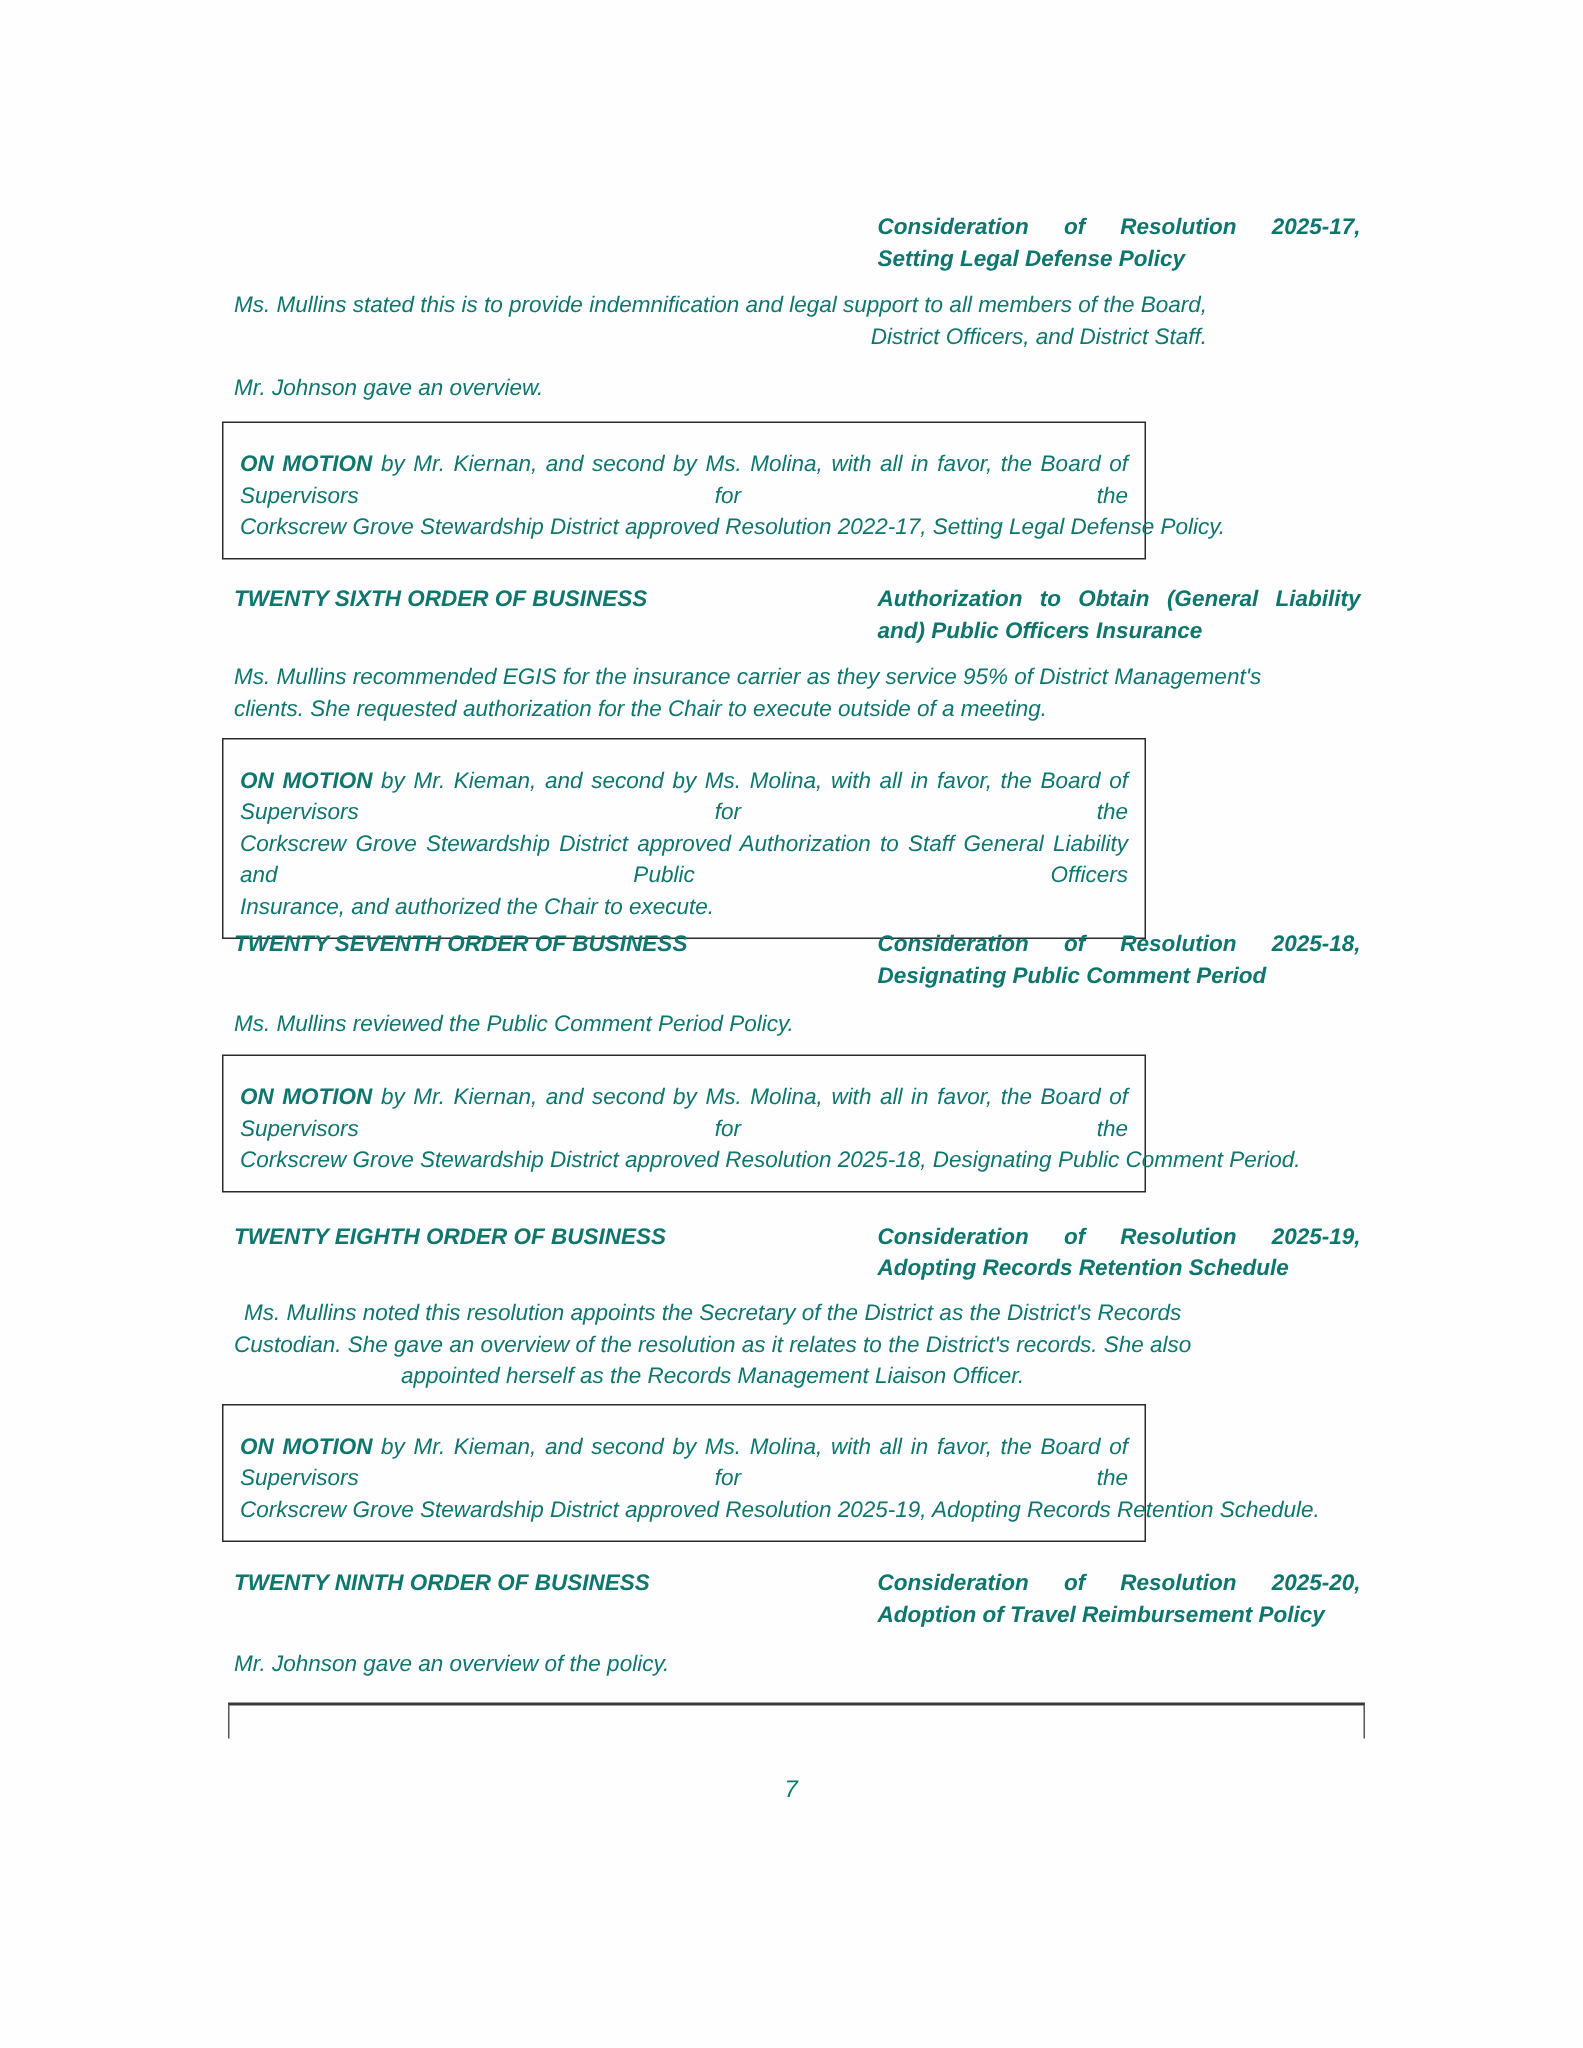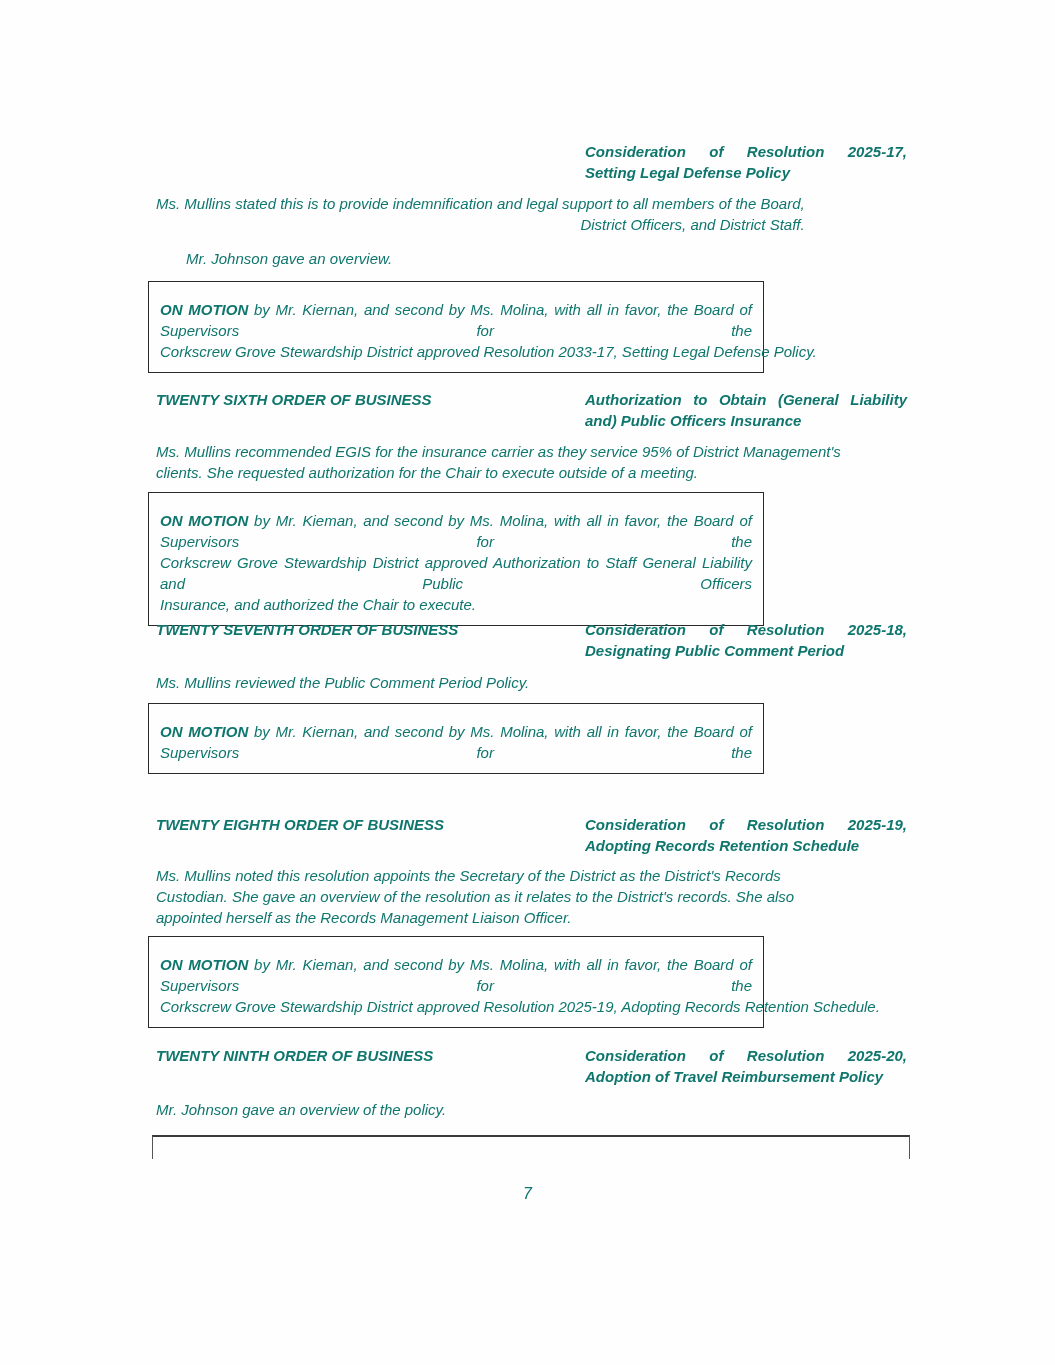--- a/index.html
+++ b/index.html
@@ -64,29 +64,29 @@
 
   <div class="abs rtitle" style="left:585px; top:141px;">
     <div class="jline">Consideration of Resolution 2025-17,</div>
     <div class="line">Setting Legal Defense Policy</div>
   </div>
 
   <div class="abs" style="left:156px; top:193px;text-align:right;">
     <div class="line">Ms. Mullins stated this is to provide indemnification and legal support to all members of the Board,</div>
     <div class="line">District Officers, and District Staff.</div>
   </div>
-  <div class="abs" style="left:156px; top:248px;margin-left:30px;">
+  <div class="abs" style="left:156px; top:248px;">
     <div class="line">Mr. Johnson gave an overview.</div>
   </div>
 
   <div class="abs motion-box" style="left:148px; top:281px;">
     <div class="jline">
       <span class="bold">ON MOTION</span><span> by Mr. Kiernan, and second by Ms. Molina, with all in favor, the Board of Supervisors for the</span>
     </div>
-    <div class="line">Corkscrew Grove Stewardship District approved Resolution 2033-17, Setting Legal Defense Policy.</div>
+    <div class="line">Corkscrew Grove Stewardship District approved Resolution 2022-17, Setting Legal Defense Policy.</div>
   </div>
 
   <div class="abs" style="left:148px; top:389px; width:760px;">
     <div class="abs order-heading" style="left:8px; top:0;">TWENTY SIXTH ORDER OF BUSINESS</div>
     <div class="abs rtitle" style="left:437px; top:0;">
       <div class="jline">Authorization to Obtain (General Liability</div>
       <div class="line">and) Public Officers Insurance</div>
     </div>
   </div>
   <div class="abs" style="left:156px; top:441px;">
@@ -108,30 +108,31 @@
       <div class="line">Designating Public Comment Period</div>
     </div>
   </div>
   <div class="abs" style="left:156px; top:672px;">
     <div class="line">Ms. Mullins reviewed the Public Comment Period Policy.</div>
   </div>
   <div class="abs motion-box" style="left:148px; top:703px;">
     <div class="jline">
       <span class="bold">ON MOTION</span><span> by Mr. Kiernan, and second by Ms. Molina, with all in favor, the Board of Supervisors for the</span>
     </div>
+    <div class="line">Corkscrew Grove Stewardship District approved Resolution 2025-18, Designating Public Comment Period.</div>
   </div>
 
   <div class="abs" style="left:148px; top:814px; width:760px;">
     <div class="abs order-heading" style="left:8px; top:0;">TWENTY EIGHTH ORDER OF BUSINESS</div>
     <div class="abs rtitle" style="left:437px; top:0;">
       <div class="jline">Consideration of Resolution 2025-19,</div>
       <div class="line">Adopting Records Retention Schedule</div>
     </div>
   </div>
-  <div class="abs" style="left:156px; top:865px;">
+  <div class="abs" style="left:156px; top:865px;text-align:center;">
     <div class="line">Ms. Mullins noted this resolution appoints the Secretary of the District as the District's Records</div>
     <div class="line">Custodian. She gave an overview of the resolution as it relates to the District's records. She also</div>
     <div class="line">appointed herself as the Records Management Liaison Officer.</div>
   </div>
   <div class="abs motion-box" style="left:148px; top:936px;">
     <div class="jline">
       <span class="bold">ON MOTION</span><span> by Mr. Kieman, and second by Ms. Molina, with all in favor, the Board of Supervisors for the</span>
     </div>
     <div class="line">Corkscrew Grove Stewardship District approved Resolution 2025-19, Adopting Records Retention Schedule.</div>
   </div>

